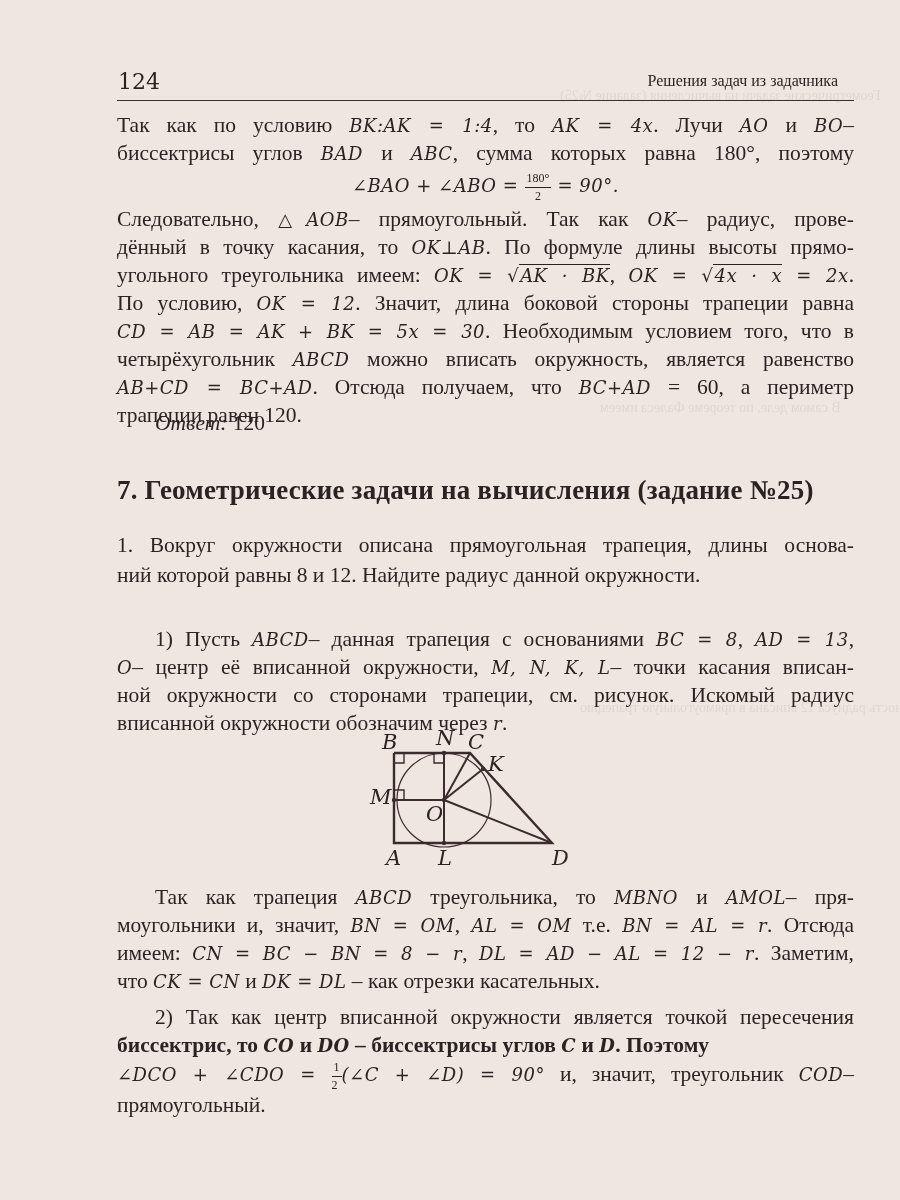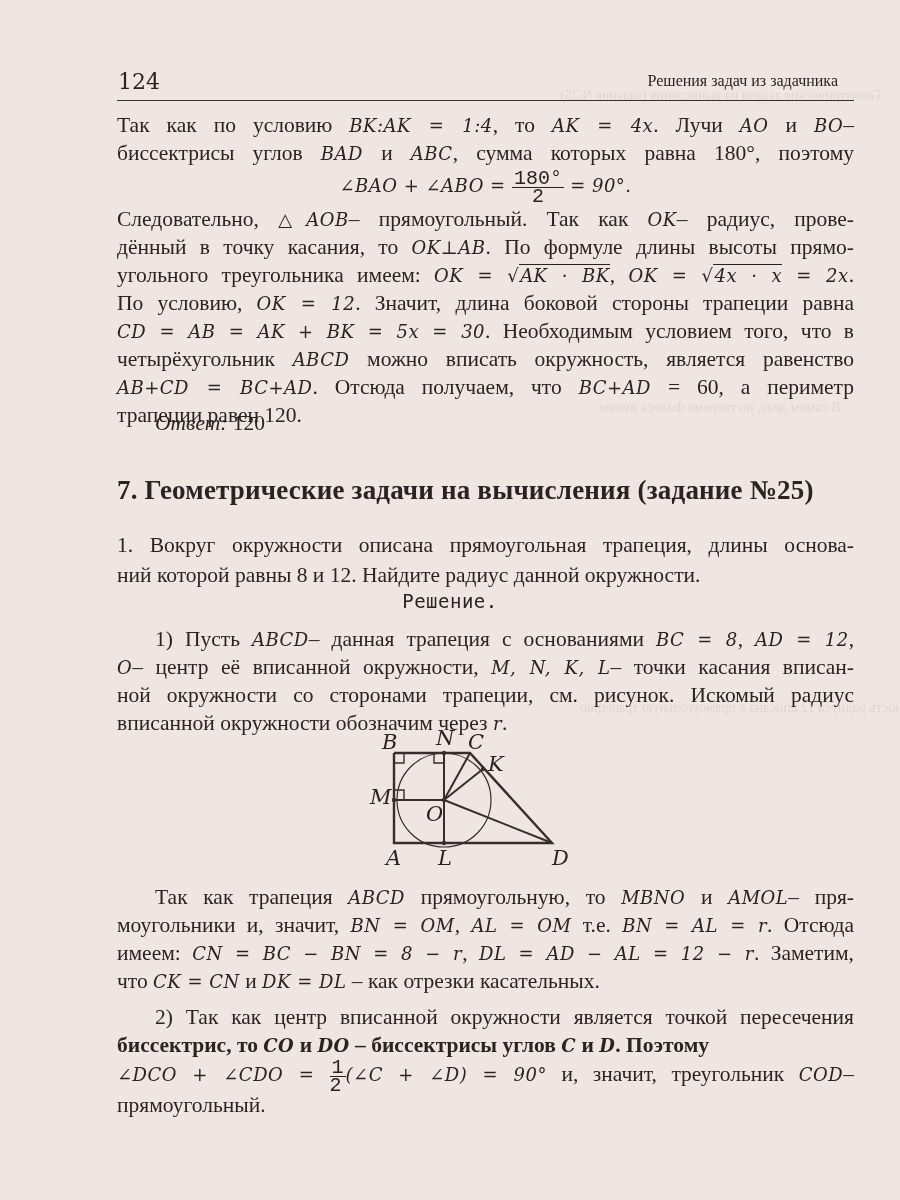--- a/index.html
+++ b/index.html
@@ -17,21 +17,21 @@
     border-bottom:1.5px solid #3a3030;
   }
   .page-num { position:absolute; left:1px; top:3px; font-size:22px; font-family:"DejaVu Serif", serif; }
   .running-title { position:absolute; right:16px; top:6px; font-size:16px; }
   .line {
     position:absolute; left:117px; width:737px;
     font-size:21.5px; line-height:30px; white-space:nowrap;
   }
   .just { text-align:justify; text-align-last:justify; }
   .center { text-align:center; }
-  .frac { display:inline-block; vertical-align:middle; text-align:center; font-family:Liberation Mono, monospace; font-size:20px; line-height:17px; }
+  .frac { display:inline-block; vertical-align:middle; text-align:center; font-family:Liberation Serif, serif; font-size:12px; line-height:17px; }
   .frac .num { display:block; border-bottom:1.3px solid #2b2222; padding:0 2px; }
   .frac .den { display:block; }
   .sqrt { border-top:1.3px solid #2b2222; padding-left:1px;font-style:italic; }
   .section-title {
     position:absolute; left:117px; width:737px; top:475px;
     font-size:27px; font-weight:bold; font-family:"Liberation Serif", serif;
     letter-spacing:0.2px; white-space:nowrap;
   }
   .solution-label {
     position:absolute; left:0; width:900px; top:590px; text-align:center;
@@ -98,24 +98,23 @@
   </div>
 
   <div class="section-title">7. Геометрические задачи на вычисления (задание №25)</div>
 
   <div class="line just" style="top:530px;">
     <span>1.</span> <span>Вокруг окружности описана прямоугольная трапеция, длины основа-</span>
   </div>
   <div class="line" style="top:560px;">
     <span>ний которой равны 8 и 12. Найдите радиус данной окружности.</span>
   </div>
-  <div class="solution-label">Решение.</div>
 
   <div class="line just" style="top:624px; left:155px; width:699px;">
-    <span>1) Пусть </span><span class="m">ABCD</span><span>– данная трапеция с основаниями </span><span class="m">BC = 8</span><span>, </span><span class="m">AD = 12</span><span>,</span>
+    <span>1) Пусть </span><span class="m">ABCD</span><span>– данная трапеция с основаниями </span><span class="m">BC = 8</span><span>, </span><span class="m">AD = 13</span><span>,</span>
   </div>
   <div class="line just" style="top:652px;">
     <span class="m">O</span><span>– центр её вписанной окружности, </span><span class="m">M, N, K, L</span><span>– точки касания вписан-</span>
   </div>
   <div class="line just" style="top:680px;">
     <span>ной окружности со сторонами трапеции, см. рисунок. Искомый радиус</span>
   </div>
   <div class="line" style="top:708px;">
     <span>вписанной окружности обозначим через </span><span class="m">r</span><span>.</span>
   </div>
@@ -153,21 +152,21 @@
       <text x="148" y="46">K</text>
       <text x="30" y="79">M</text>
       <text x="86" y="96">O</text>
       <text x="46" y="140">A</text>
       <text x="98" y="140">L</text>
       <text x="212" y="140">D</text>
     </svg>
   </div>
 
   <div class="line just" style="top:882px; left:155px; width:699px;">
-    <span>Так как трапеция </span><span class="m">ABCD</span><span> прямоугольную, то </span><span class="m">MBNO</span><span> и </span><span class="m">AMOL</span><span>– пря-</span>
+    <span>Так как трапеция </span><span class="m">ABCD</span><span> треугольника, то </span><span class="m">MBNO</span><span> и </span><span class="m">AMOL</span><span>– пря-</span>
   </div>
   <div class="line just" style="top:910px;">
     <span>моугольники и, значит, </span><span class="m">BN = OM</span><span>, </span><span class="m">AL = OM</span><span> т.е. </span><span class="m">BN = AL = r</span><span>. Отсюда</span>
   </div>
   <div class="line just" style="top:938px;">
     <span>имеем: </span><span class="m">CN = BC − BN = 8 − r</span><span>, </span><span class="m">DL = AD − AL = 12 − r</span><span>. Заметим,</span>
   </div>
   <div class="line" style="top:966px;">
     <span>что </span><span class="m">CK = CN</span><span> и </span><span class="m">DK = DL</span><span> – как отрезки касательных.</span>
   </div>

